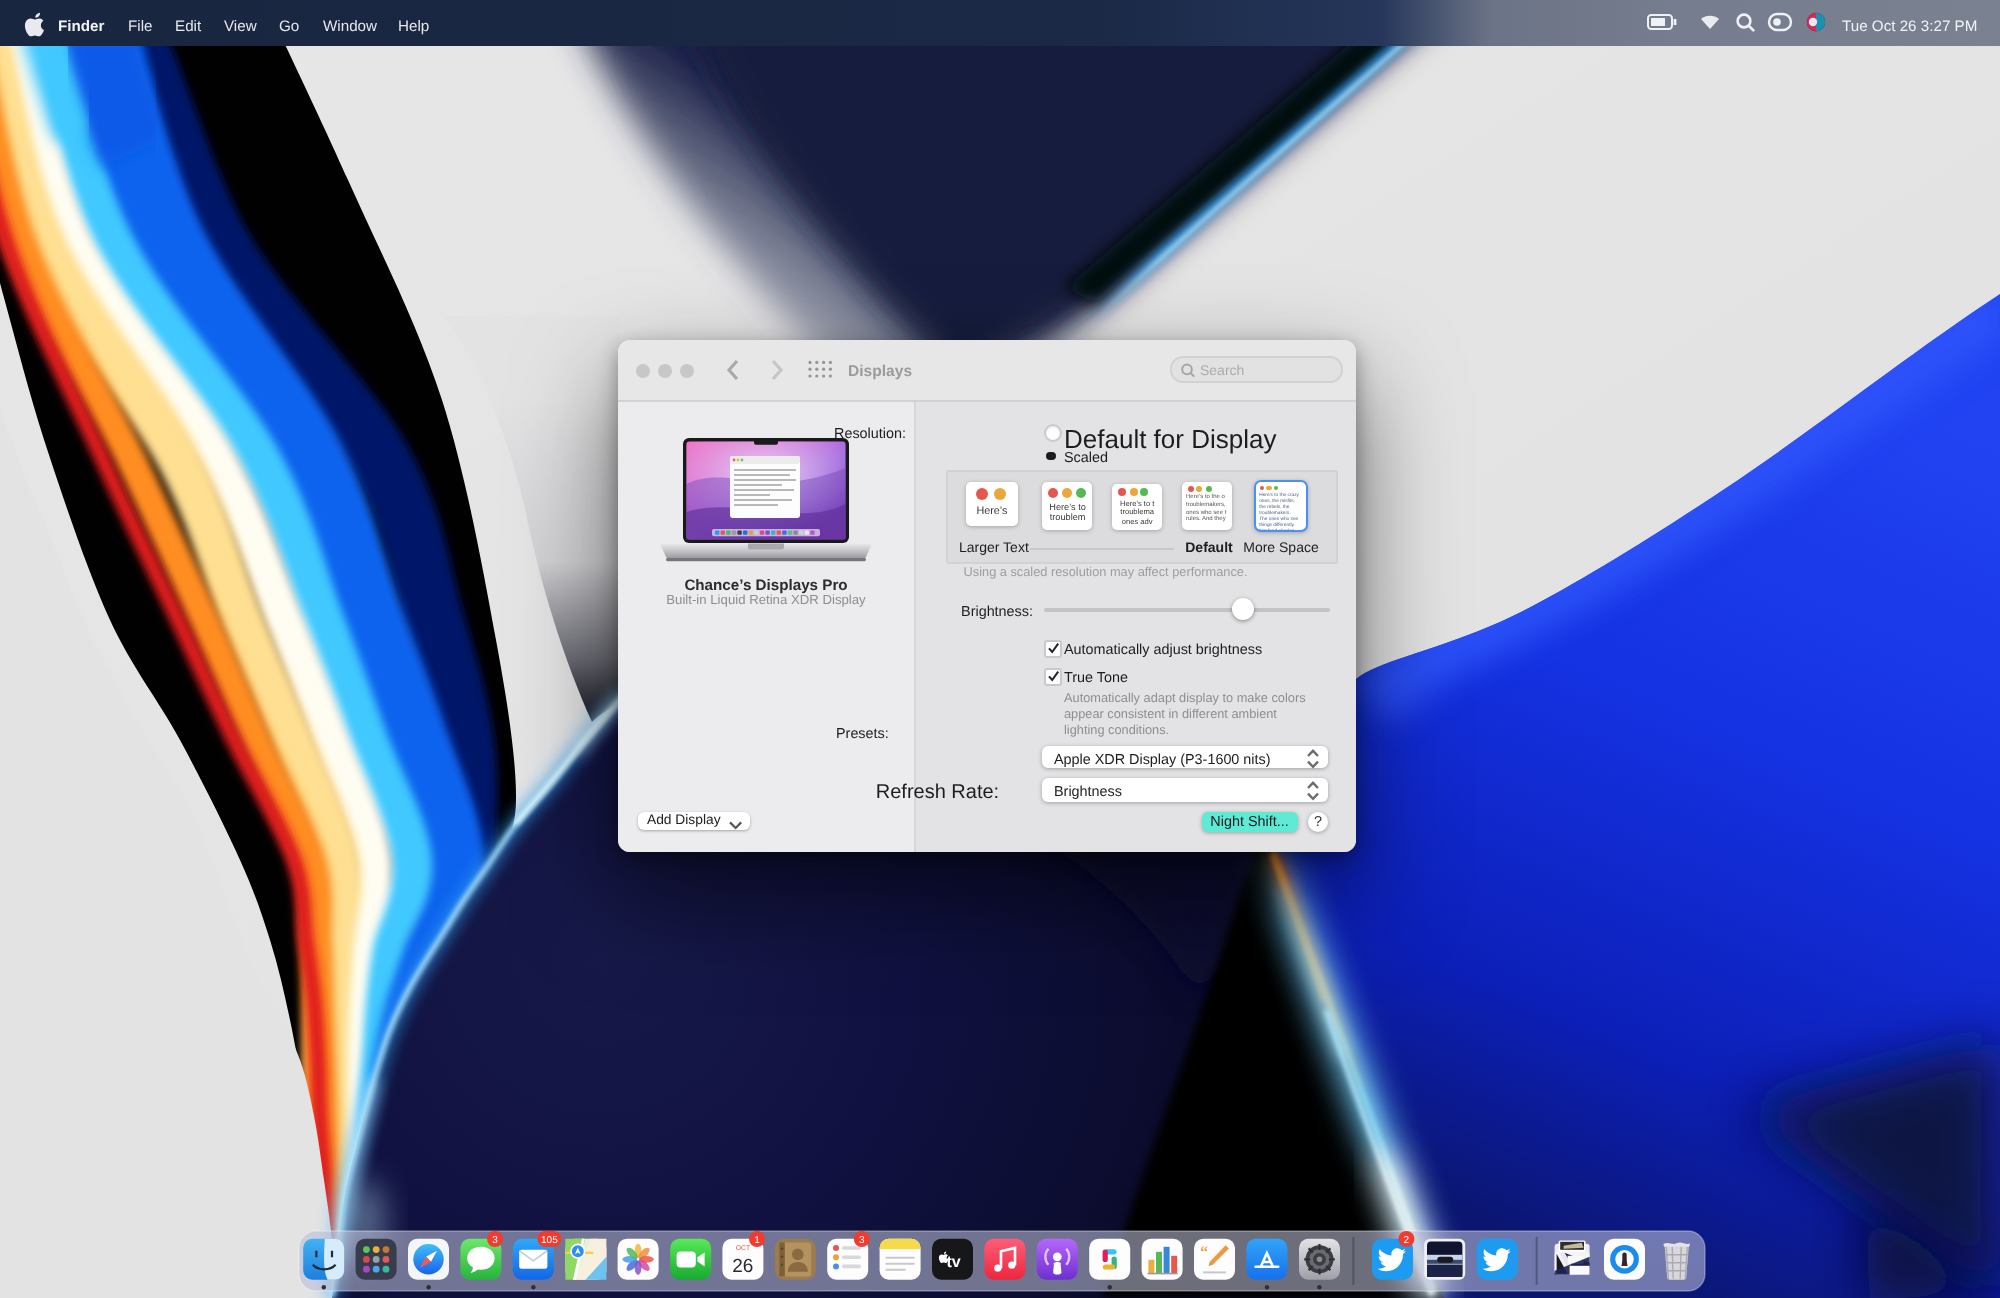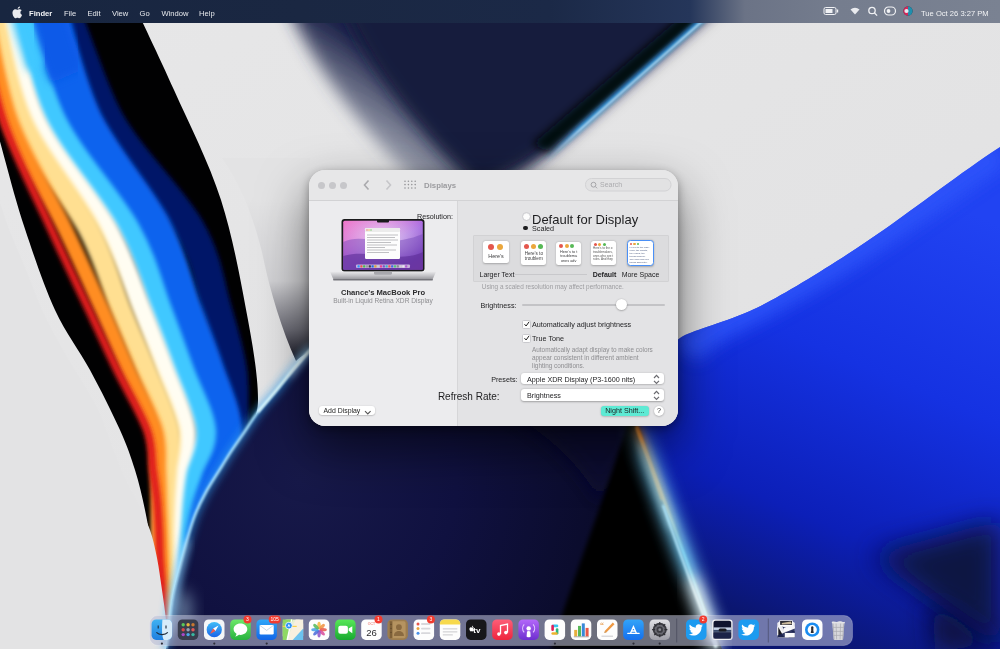--- a/index.html
+++ b/index.html
@@ -145,21 +145,21 @@
   </g>
   <g>
     <circle cx="908" cy="11" r="4.6" fill="#2a2c3a"></circle>
     <path d="M 908,6.4 a 4.6,4.6 0 0 1 0,9.2 z" fill="#1f8fae"></path>
     <path d="M 908,6.4 a 4.6,4.6 0 0 0 0,9.2 z" fill="#d6275a"></path>
     <circle cx="906.5" cy="11" r="2.1" fill="#e8e8ee"></circle>
   </g>
   <text x="921" y="15.5" font-size="7.6" fill="#f2f3f5">Tue Oct 26  3:27 PM</text>
 </svg>
 </div>
-<div class="abs" id="win" style="left:309px;top:170px;width:369px;height:256px;border-radius:16px;background:#e4e4e6;box-shadow:0 22px 50px rgba(0,0,0,0.55),0 3px 10px rgba(0,0,0,0.35);overflow:hidden;font-family:'Liberation Sans',sans-serif;">
+<div class="abs" id="win" style="left:309px;top:170px;width:369px;height:256px;border-radius:6px;background:#e4e4e6;box-shadow:0 22px 50px rgba(0,0,0,0.55),0 3px 10px rgba(0,0,0,0.35);overflow:hidden;font-family:'Liberation Sans',sans-serif;">
   <div class="abs" style="left:0;top:0;width:369px;height:30px;background:#e7e7e8;border-bottom:1px solid #d2d2d4;"></div>
   <div class="abs" style="left:9px;top:11.5px;width:7px;height:7px;border-radius:50%;background:#c7c7ca;"></div>
   <div class="abs" style="left:20px;top:11.5px;width:7px;height:7px;border-radius:50%;background:#c7c7ca;"></div>
   <div class="abs" style="left:31px;top:11.5px;width:7px;height:7px;border-radius:50%;background:#c7c7ca;"></div>
   <svg class="abs" width="369" height="30" style="left:0;top:0">
     <path d="M 59.5,10.5 L 55.5,15 L 59.5,19.5" stroke="#aaaaad" stroke-width="1.6" fill="none"></path>
     <path d="M 77.5,10.5 L 81.5,15 L 77.5,19.5" stroke="#c6c6c9" stroke-width="1.6" fill="none"></path>
     <g fill="#959598">
       <circle cx="96" cy="11.2" r="0.8"></circle>
           <circle cx="99.4" cy="11.2" r="0.8"></circle>
@@ -241,21 +241,21 @@
           <rect x="84.9" y="53.2" width="2.2" height="2.2" rx="0.5" fill="#50c878"></rect>
           <rect x="87.7" y="53.2" width="2.2" height="2.2" rx="0.5" fill="#8a8a90"></rect>
           <rect x="90.5" y="53.2" width="2.2" height="2.2" rx="0.5" fill="#d0d0d6"></rect>
           <rect x="93.3" y="53.2" width="2.2" height="2.2" rx="0.5" fill="#e8e8ee"></rect>
           <rect x="96.1" y="53.2" width="2.2" height="2.2" rx="0.5" fill="#b05ad0"></rect>
   </g>
   <path d="M 21,59.8 L 127,59.8 L 124,66.5 C 123.5,67.5 122.5,68 121,68 L 27,68 C 25.5,68 24.5,67.5 24,66.5 Z" fill="url(#mbbase)"></path>
   <path d="M 65,59.8 L 83,59.8 L 83,61.6 C 83,62.3 82.5,62.8 81.8,62.8 L 66.2,62.8 C 65.5,62.8 65,62.3 65,61.6 Z" fill="#a8a8ad"></path>
   <rect x="24" y="67" width="100" height="1.6" rx="0.8" fill="#76767c"></rect>
 </svg>
-  <div class="abs" style="left:0;top:117.5px;width:148px;text-align:center;font-size:7.6px;font-weight:bold;color:#2b2b2d;">Chance’s MacBook Pro</div>
+  <div class="abs" style="left:0;top:117.5px;width:148px;text-align:center;font-size:7.6px;font-weight:bold;color:#2b2b2d;">Chance’s Displays Pro</div>
   <div class="abs" style="left:0;top:127px;width:148px;text-align:center;font-size:6.6px;color:#8e8e91;">Built-in Liquid Retina XDR Display</div>
   <div class="abs" style="left:9.8px;top:235.9px;width:56.5px;height:9.6px;background:#fff;border-radius:3px;box-shadow:0 0.5px 1.5px rgba(0,0,0,0.3);"></div>
   <div class="abs" style="left:14.5px;top:237.3px;font-size:6.9px;color:#222;">Add Display</div>
   <svg class="abs" width="10" height="10" style="left:54px;top:238px">
         <path d="M 2,3.2 L 4.8,6 L 7.6,3.2" stroke="#555" stroke-width="1.1" fill="none"></path>
       </svg>
   <div class="abs" style="left:108px;top:41.8px;width:100px;font-size:7.2px;color:#1d1d1f;">Resolution:</div>
 <div class="abs" style="left:212.5px;top:41.5px;width:7px;height:7px;border-radius:50%;background:#fdfdfd;border:0.5px solid #cacace;box-shadow:inset 0 0.5px 1px rgba(0,0,0,0.1);"></div>
 <div class="abs" style="left:223px;top:41.8px;font-size:13px;color:#1d1d1f;">Default for Display</div>
 <div class="abs" style="left:214.2px;top:55.5px;width:4.6px;height:4.6px;border-radius:50%;background:#1c1c1e;"></div>
@@ -302,21 +302,21 @@
 <svg class="abs" width="10" height="10" style="left:212.8px;top:148.8px">
         <path d="M 2.5,5.2 L 4.1,7 L 7.1,2.8" stroke="#222" stroke-width="1" fill="none"></path>
       </svg>
 <div class="abs" style="left:223px;top:150px;font-size:7.2px;color:#1d1d1f;">Automatically adjust brightness</div>
 <div class="abs" style="left:213px;top:164.2px;width:7.2px;height:7.2px;background:#fdfdfd;border:0.5px solid #c9c9cd;border-radius:1.6px;"></div>
 <svg class="abs" width="10" height="10" style="left:212.8px;top:163.2px">
         <path d="M 2.5,5.2 L 4.1,7 L 7.1,2.8" stroke="#222" stroke-width="1" fill="none"></path>
       </svg>
 <div class="abs" style="left:223px;top:164.4px;font-size:7.2px;color:#1d1d1f;">True Tone</div>
 <div class="abs" style="left:223px;top:175.8px;width:127px;font-size:6.4px;line-height:8px;color:#8e8e91;">Automatically adapt display to make colors appear consistent in different ambient lighting conditions.</div>
-<div class="abs" style="left:109px;top:205px;width:99.5px;text-align:right;font-size:7.2px;color:#1d1d1f;">Presets:</div>
+<div class="abs" style="left:109px;top:192px;width:99.5px;font-size:7.2px;color:#1d1d1f;">Presets:</div>
 <div class="abs" style="left:212px;top:202.8px;width:143px;height:11.5px;background:#fff;border-radius:3px;box-shadow:0 0.5px 2px rgba(0,0,0,0.3);"></div>
 <div class="abs" style="left:218px;top:204.8px;font-size:7.2px;color:#1d1d1f;">Apple XDR Display (P3-1600 nits)</div>
 <svg class="abs" width="10" height="12" style="left:343px;top:203.5px">
         <path d="M 2,4 L 4.5,1.4 L 7,4" stroke="#6b6b70" stroke-width="1.2" fill="none"></path>
         <path d="M 2,6.8 L 4.5,9.4 L 7,6.8" stroke="#6b6b70" stroke-width="1.2" fill="none"></path>
       </svg>
 <div class="abs" style="left:110px;top:221.3px;width:99.5px;text-align:center;font-size:10px;color:#1d1d1f;">Refresh Rate:</div>
 <div class="abs" style="left:212px;top:219px;width:143px;height:11.5px;background:#fff;border-radius:3px;box-shadow:0 0.5px 2px rgba(0,0,0,0.3);"></div>
 <div class="abs" style="left:218px;top:221px;font-size:7.2px;color:#1d1d1f;">Brightness</div>
 <svg class="abs" width="10" height="12" style="left:343px;top:219.7px">

